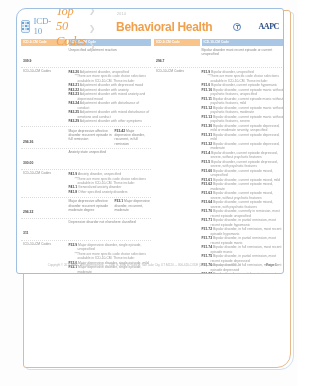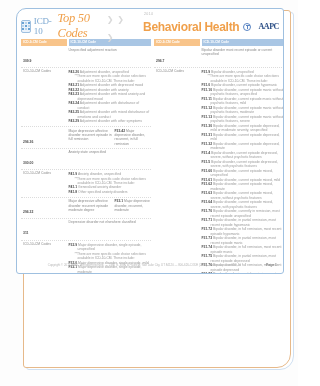--- a/index.html
+++ b/index.html
@@ -32,21 +32,21 @@
         letter-spacing:-0.2px; margin-left:1px; }
   .top50{ font-family:"Liberation Serif", serif; font-style:italic; font-weight:normal;
         font-size:12.5px; color:#f0a04b; margin-left:3px; letter-spacing:-0.3px; }
   .ff{ position:relative; margin-left:1px; }
   .ff-arrows{ font-size:8px; color:#d9d9d9; letter-spacing:0.8px; line-height:8px; }
   .bh-wrap{ position:relative; margin-left:14px; }
   .yr{ position:absolute; top:-5px; left:1px; font-size:3.6px; color:#b9b9b9;
         letter-spacing:0.2px; }
   .bh{ font-size:12px; font-weight:bold; color:#f0a04b; letter-spacing:-0.3px;
         white-space:nowrap; }
-  .aapc{ display:flex; align-items:flex-end; gap:7px; margin-left:2px; }
+  .aapc{ display:flex; align-items:flex-end; gap:17px; margin-left:19px; }
   .aapc-mark{ width:8px; height:8px; border:0.7px solid #5b86c4; border-radius:50%;
         position:relative; background:#fff; }
   .aapc-mark::before{ content:""; position:absolute; left:3px; top:1.4px; width:1px;
         height:4px; background:#5b86c4; }
   .aapc-mark::after{ content:""; position:absolute; left:1.4px; top:1.4px; width:4.2px;
         height:1px; background:#5b86c4; }
   .aapc-txt{ font-family:"Liberation Serif", serif; font-size:8px; font-weight:bold;
         color:#2c4f86; letter-spacing:-0.4px; }
 
   

